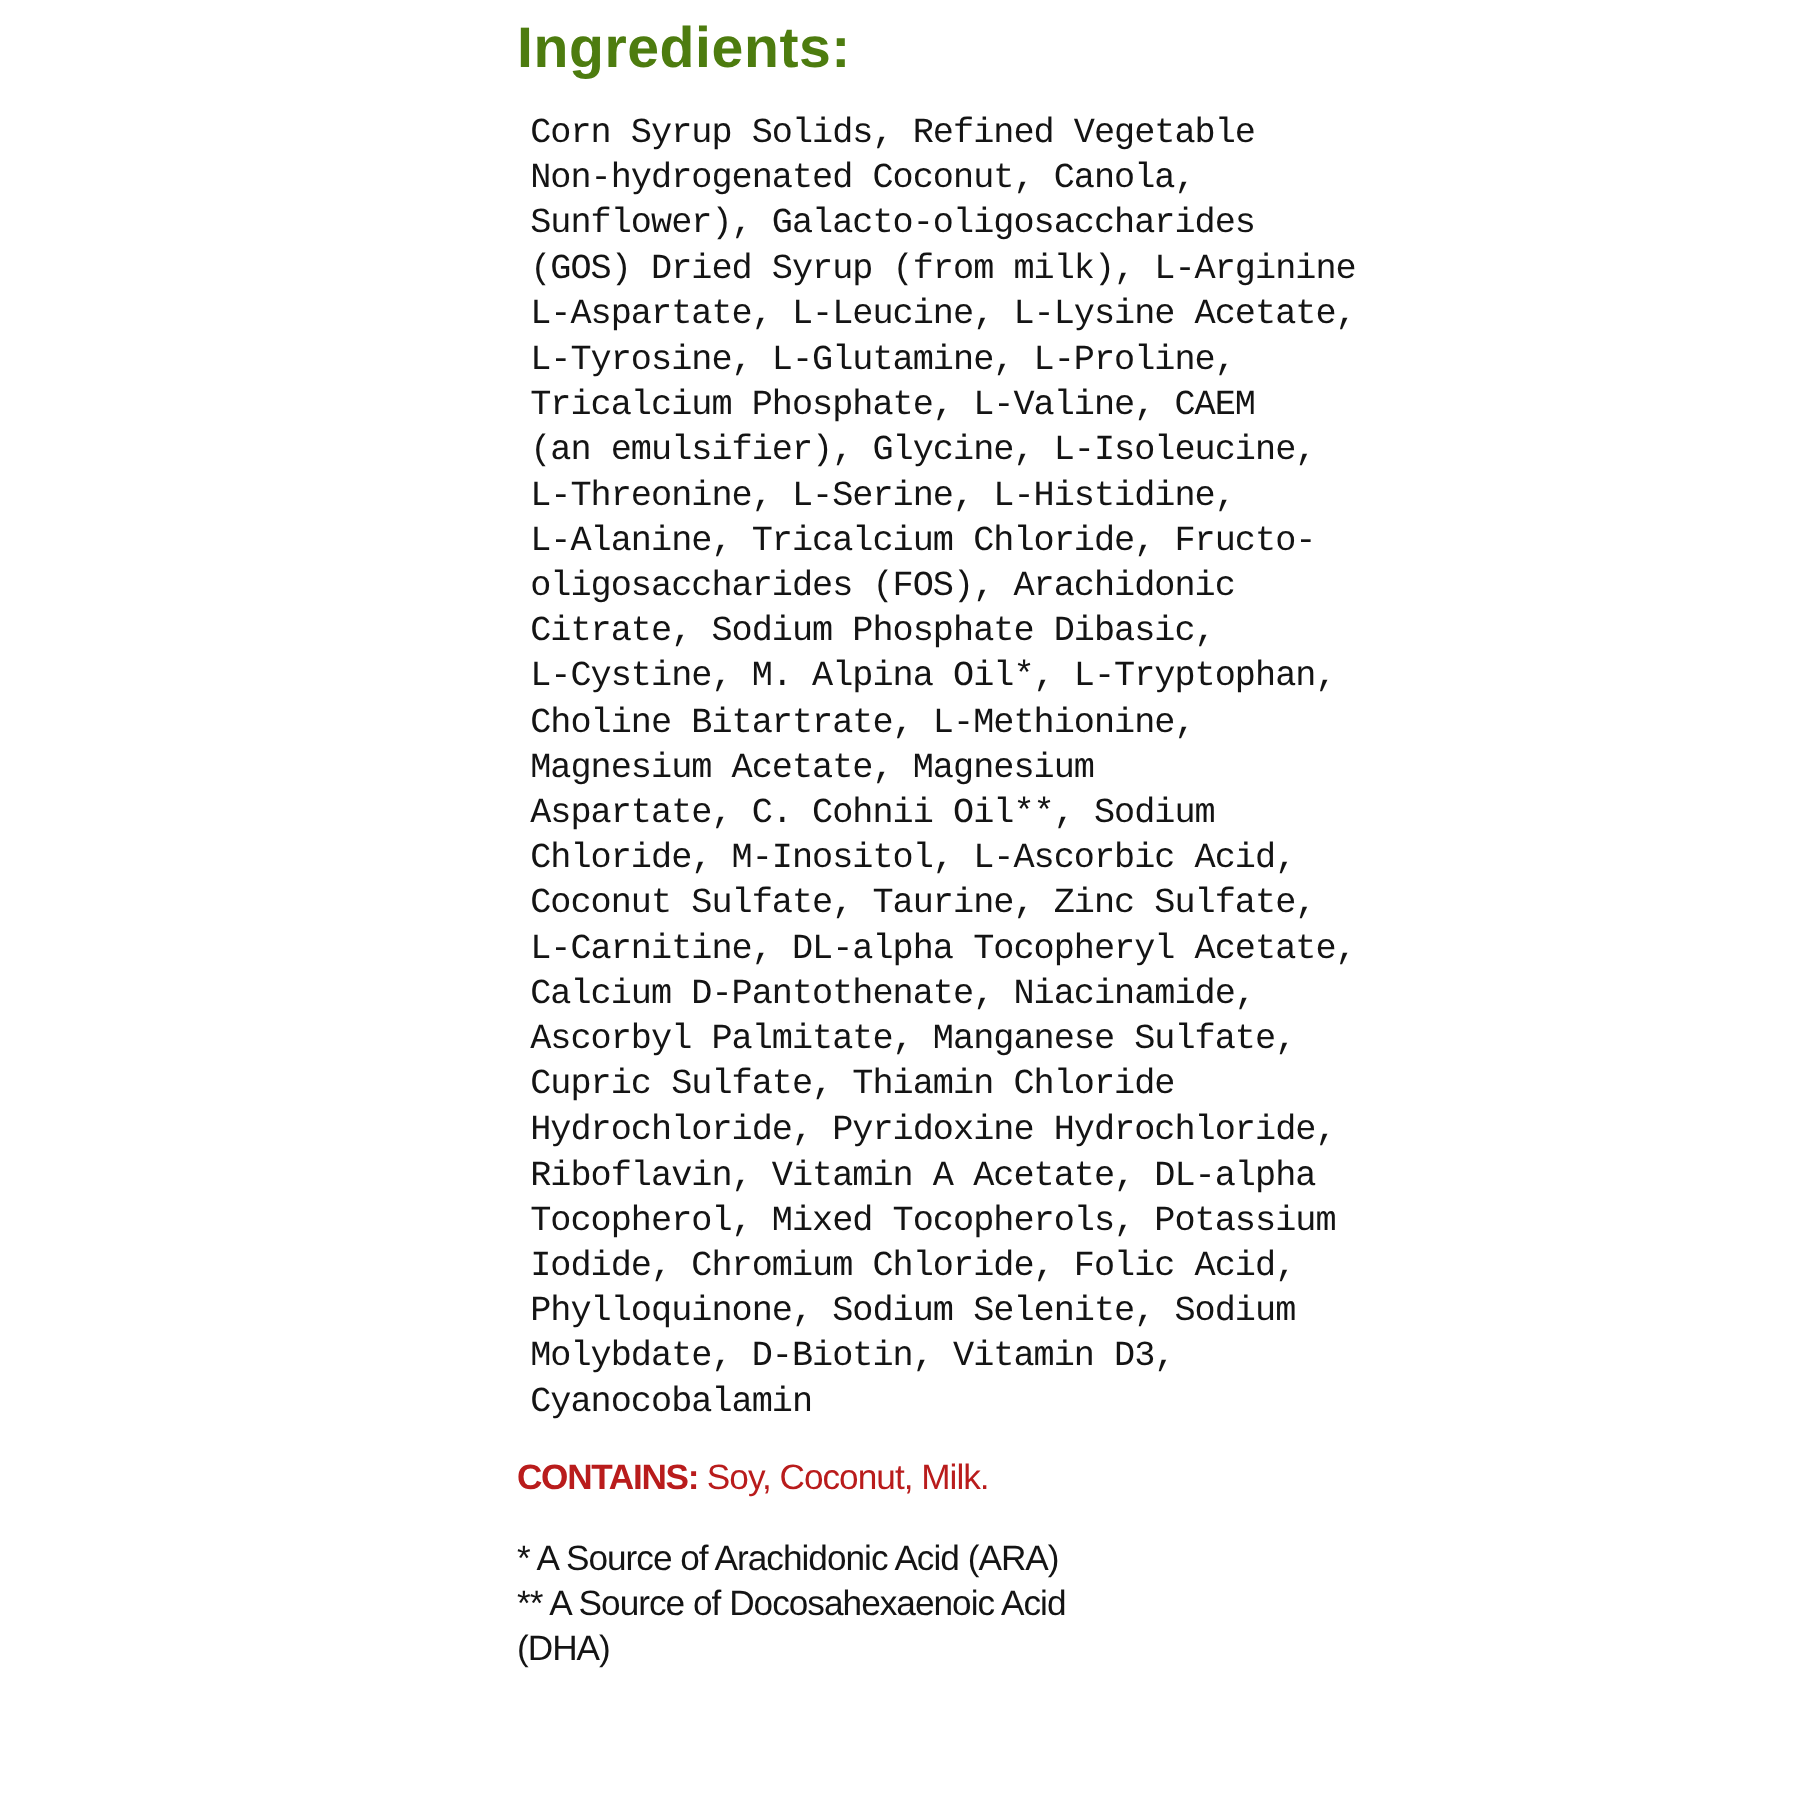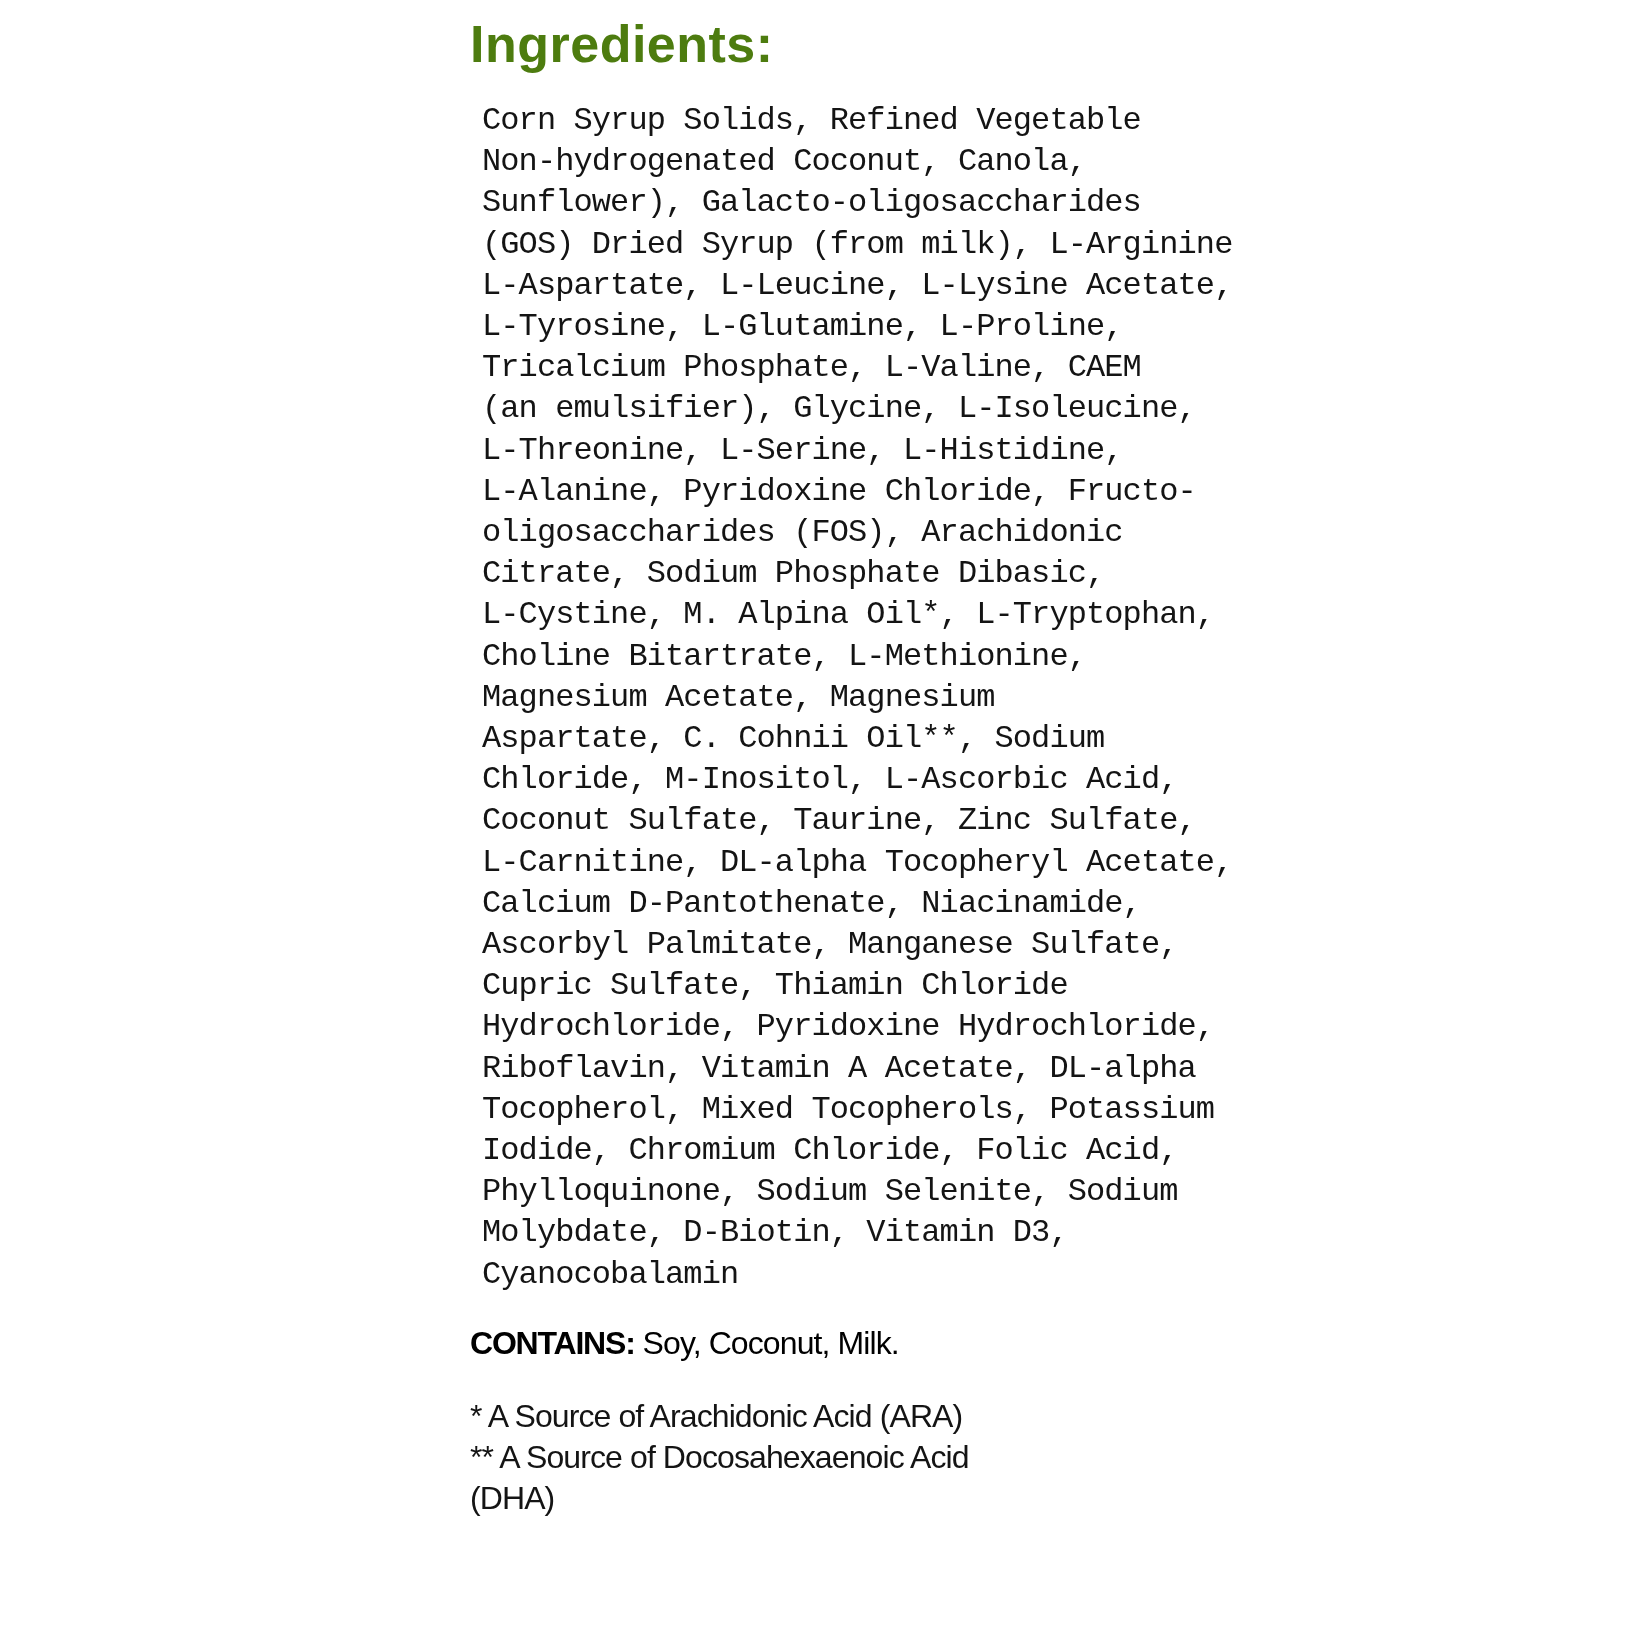--- a/index.html
+++ b/index.html
@@ -38,21 +38,21 @@
       font-size: 32px;
       line-height: 41.2px;
       color: #141414;
       white-space: nowrap;
       letter-spacing: -0.9px;
     }
     .contains {
       margin-top: 28px;
       font-size: 32px;
       line-height: 41px;
-      color: #000000;
+      color: #b91c1c;
       white-space: nowrap;
       letter-spacing: -0.9px;
     }
     .contains-label {
       font-weight: bold;
       letter-spacing: -1.2px;
     }
     .footnotes {
       margin-top: 32px;
     }
@@ -73,21 +73,21 @@
   <div class="lines">
     <div class="line">Corn Syrup Solids, Refined Vegetable</div>
     <div class="line">Non-hydrogenated Coconut, Canola,</div>
     <div class="line">Sunflower), Galacto-oligosaccharides</div>
     <div class="line">(GOS) Dried Syrup (from milk), L-Arginine</div>
     <div class="line">L-Aspartate, L-Leucine, L-Lysine Acetate,</div>
     <div class="line">L-Tyrosine, L-Glutamine, L-Proline,</div>
     <div class="line">Tricalcium Phosphate, L-Valine, CAEM</div>
     <div class="line">(an emulsifier), Glycine, L-Isoleucine,</div>
     <div class="line">L-Threonine, L-Serine, L-Histidine,</div>
-    <div class="line">L-Alanine, Pyridoxine Chloride, Fructo-</div>
+    <div class="line">L-Alanine, Tricalcium Chloride, Fructo-</div>
     <div class="line">oligosaccharides (FOS), Arachidonic</div>
     <div class="line">Citrate, Sodium Phosphate Dibasic,</div>
     <div class="line">L-Cystine, M. Alpina Oil*, L-Tryptophan,</div>
     <div class="line">Choline Bitartrate, L-Methionine,</div>
     <div class="line">Magnesium Acetate, Magnesium</div>
     <div class="line">Aspartate, C. Cohnii Oil**, Sodium</div>
     <div class="line">Chloride, M-Inositol, L-Ascorbic Acid,</div>
     <div class="line">Coconut Sulfate, Taurine, Zinc Sulfate,</div>
     <div class="line">L-Carnitine, DL-alpha Tocopheryl Acetate,</div>
     <div class="line">Calcium D-Pantothenate, Niacinamide,</div>

